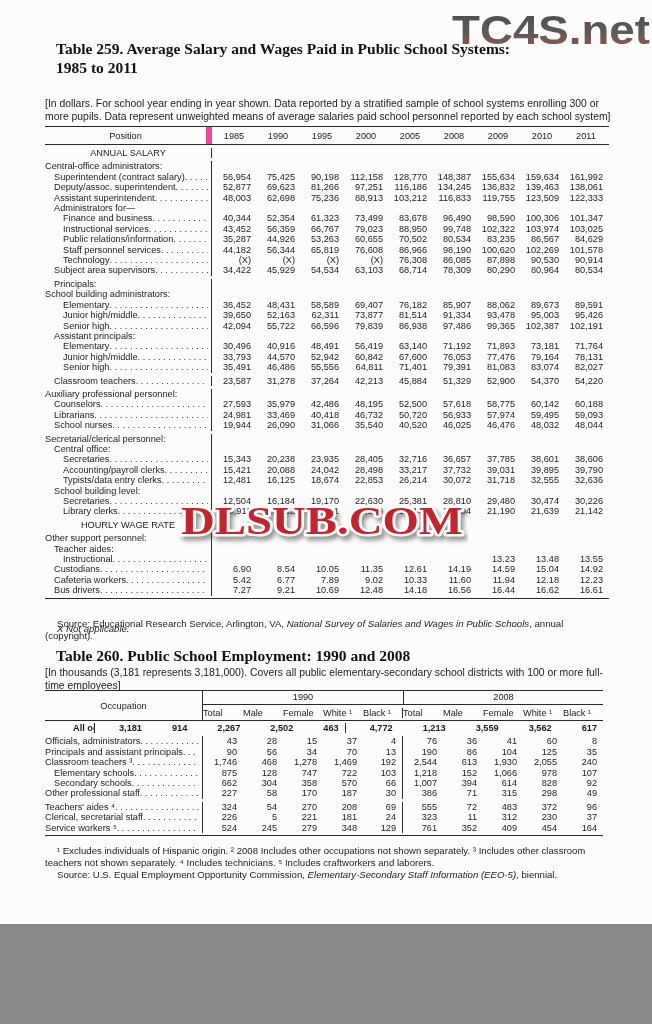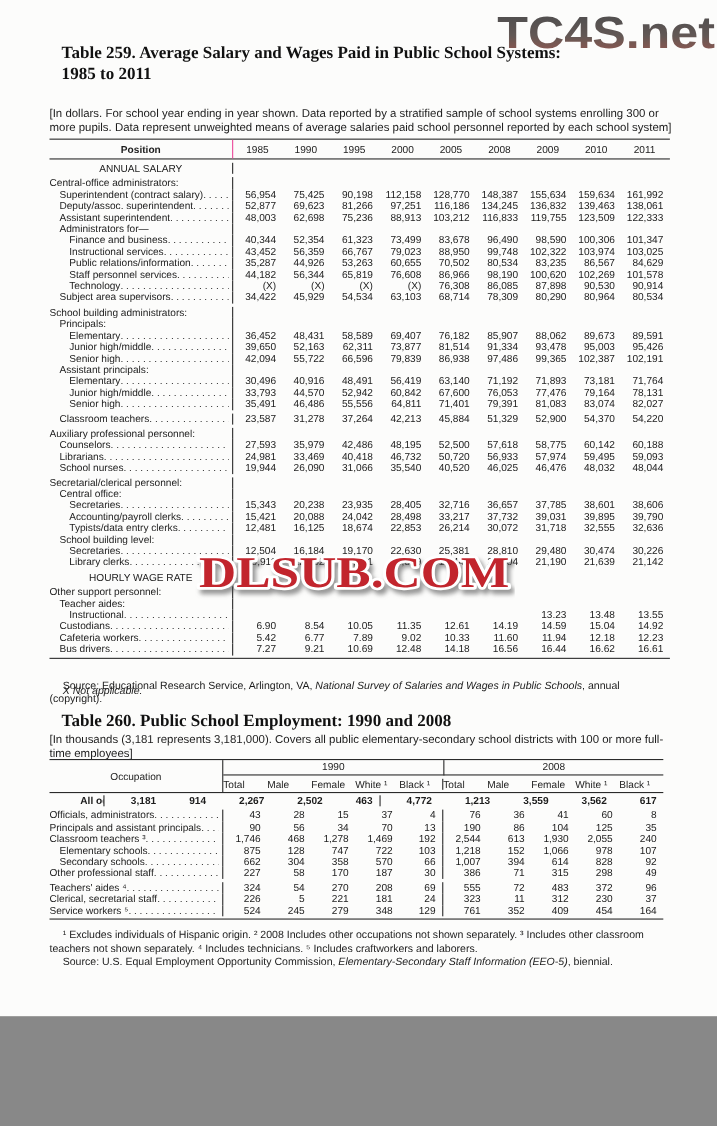--- a/index.html
+++ b/index.html
@@ -23,22 +23,22 @@
   .i1 .tx{padding-left:9px;}
   .i2 .tx{padding-left:18px;}
   .v{text-align:right;padding-right:5px;white-space:nowrap;}
   .b{font-weight:bold;gap:24px;}
   .b .lbl .tx{padding-left:28px;}
   
   .t259{top:126px;width:564px;}
   .t259 .lbl{width:167px;}
   .t259 .v{width:44px;}
   .t-head259{display:flex;border-bottom:1px solid #2a2a2a;height:18px;align-items:center;}
-  .t-head259 .pos-head{width:167px;text-align:center;border-right:1px solid #ec4899;align-self:stretch;
-                       display:flex;align-items:center;justify-content:center;font-weight:bold;}
+  .t-head259 .pos-head{width:167px;text-align:center;border-right:6px solid #ec4899;align-self:stretch;
+                       display:flex;align-items:center;justify-content:center;}
   .t-head259 .yh{width:44px;text-align:center;}
   .t259 .t-body{padding-bottom:2px;}
   
   .t260{top:690px;width:558px;}
   .t260 .lbl{width:158px;}
   .t260 .v{width:40px;padding-right:6px;}
   .t260 .vd{border-right:1px solid #2a2a2a;}
   .t-head260{display:flex;border-bottom:1.4px solid #2a2a2a;}
   .t-head260 .occ-head{width:158px;border-right:1px solid #2a2a2a;display:flex;align-items:center;justify-content:center;}
   .t-head260 .hcols{flex:1;}
@@ -295,36 +295,36 @@
           <div class="v"></div>
           <div class="v"></div>
           <div class="v"></div>
           <div class="v"></div>
           <div class="v"></div>
           <div class="v"></div>
           <div class="v"></div>
           <div class="v"></div>
         </div>
         <div class="row">
+          <div class="lbl i1">
+            <span class="tx">Principals:</span>
+          </div>
+          <div class="v"></div>
+          <div class="v"></div>
+          <div class="v"></div>
+          <div class="v"></div>
+          <div class="v"></div>
+          <div class="v"></div>
+          <div class="v"></div>
+          <div class="v"></div>
+          <div class="v"></div>
+        </div>
+        <div class="row">
           <div class="lbl">
             <span class="tx">School building administrators:</span>
-          </div>
-          <div class="v"></div>
-          <div class="v"></div>
-          <div class="v"></div>
-          <div class="v"></div>
-          <div class="v"></div>
-          <div class="v"></div>
-          <div class="v"></div>
-          <div class="v"></div>
-          <div class="v"></div>
-        </div>
-        <div class="row">
-          <div class="lbl i1">
-            <span class="tx">Principals:</span>
           </div>
           <div class="v"></div>
           <div class="v"></div>
           <div class="v"></div>
           <div class="v"></div>
           <div class="v"></div>
           <div class="v"></div>
           <div class="v"></div>
           <div class="v"></div>
           <div class="v"></div>

